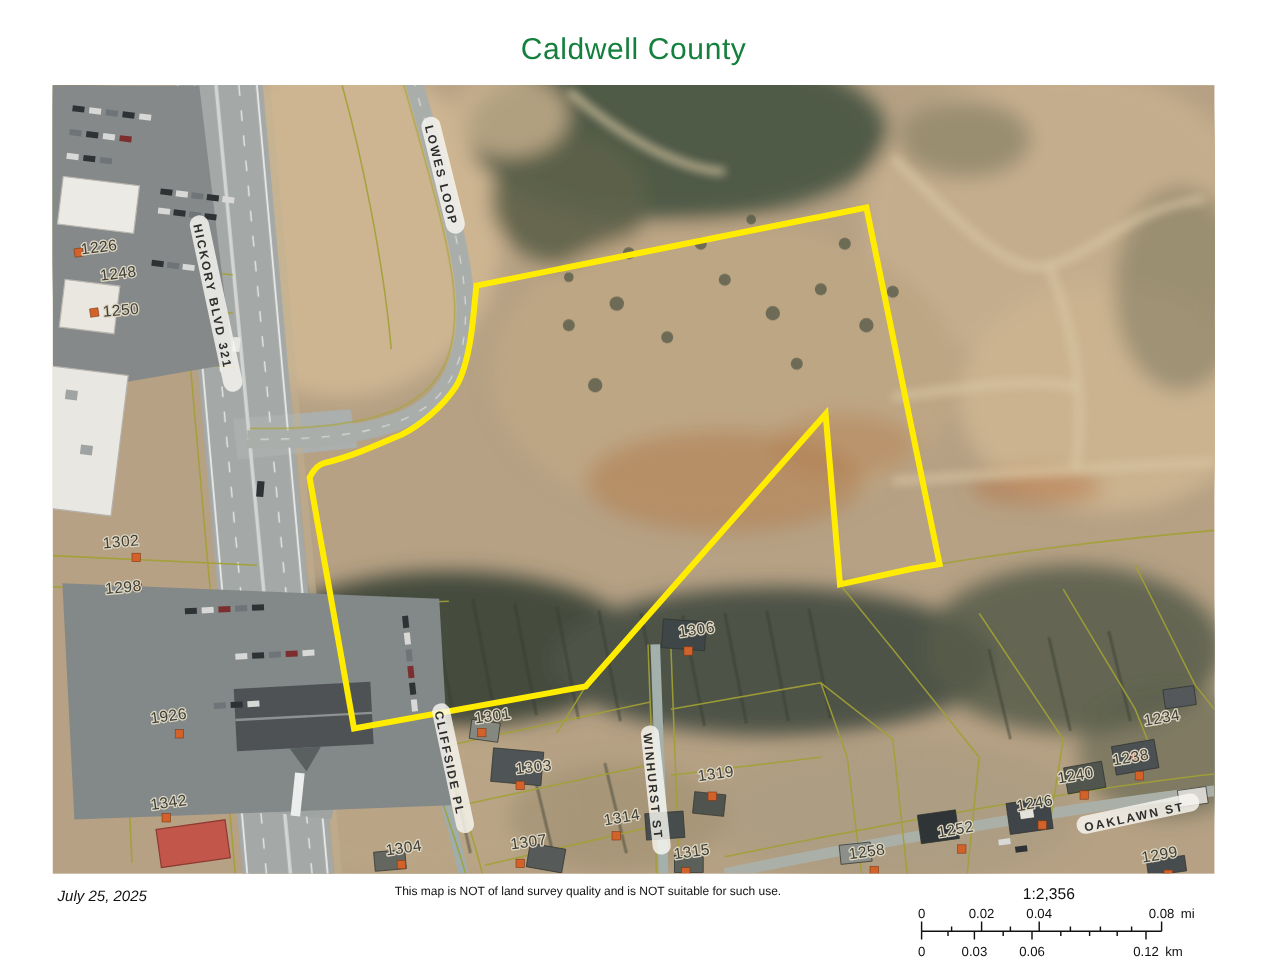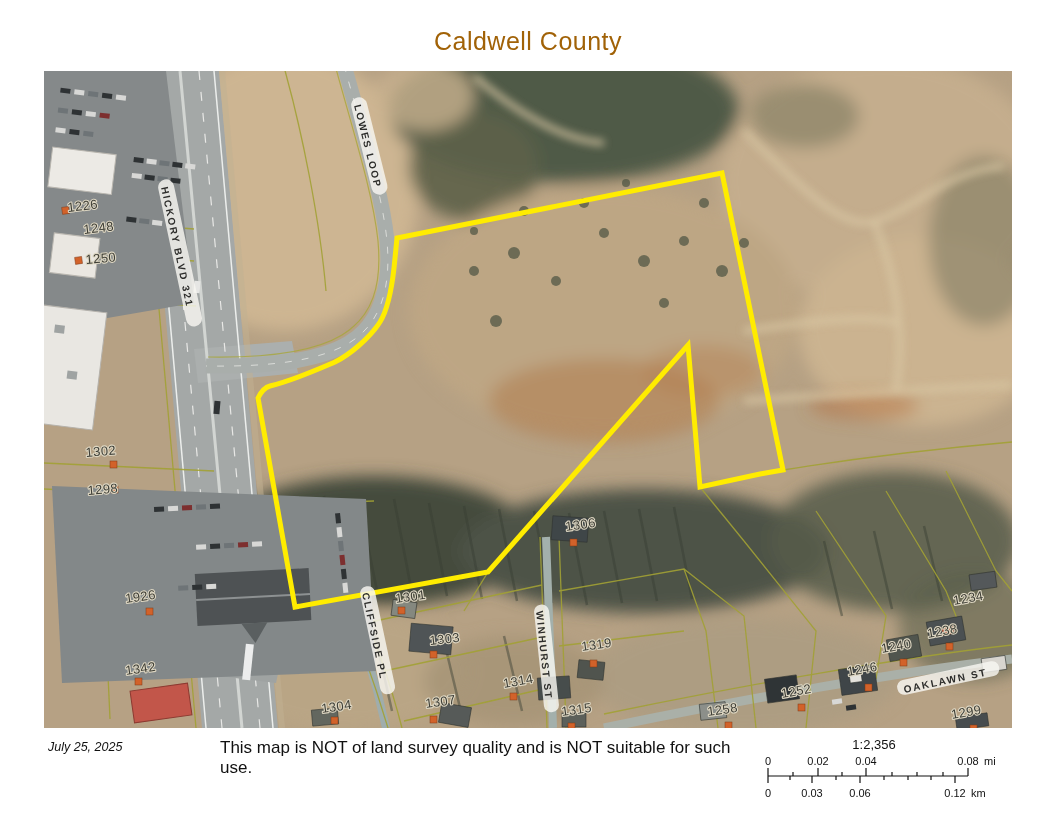--- a/index.html
+++ b/index.html
@@ -1,24 +1,24 @@
 <!DOCTYPE html>
 <html><head>
 <meta charset="utf-8">
 <style>
   html,body{margin:0;padding:0;background:#fff;}
   .page{position:relative;width:1056px;height:816px;background:#ffffff;overflow:hidden;
         font-family:"Liberation Sans",sans-serif;}
   .title{position:absolute;top:27px;left:0;width:1056px;text-align:center;
-         font-size:25px;color:#a16207;letter-spacing:.5px;}
+         font-size:25px;color:#15803d;letter-spacing:.5px;}
   .map{position:absolute;left:44px;top:71px;width:968px;height:657px;overflow:hidden;background:#b6a184;}
   .map svg{display:block;}
   .footer-date{position:absolute;left:48px;top:740px;font-size:12.5px;color:#111;font-style:italic;}
-  .footer-disclaimer{position:absolute;left:220px;top:738px;width:540px;text-align:left;
-                     font-size:17px;color:#111;}
+  .footer-disclaimer{position:absolute;left:220px;top:738px;width:540px;text-align:center;
+                     font-size:10px;color:#111;}
   .scalebar{position:absolute;left:760px;top:735px;}
   .pnum{font-family:"Liberation Sans",sans-serif;font-size:13px;fill:#3f3f37;
         paint-order:stroke;stroke:#ddd6c2;stroke-width:2.2px;stroke-linejoin:round;letter-spacing:.4px;}
   .rlabel{font-family:"Liberation Sans",sans-serif;font-size:10px;font-weight:bold;fill:#2d2d2b;letter-spacing:1.8px;}
   .rband{fill:#f8f7f2;opacity:.82;}
   .sctext{font-family:"Liberation Sans",sans-serif;font-size:11px;fill:#111;}
   .scratio{font-family:"Liberation Sans",sans-serif;font-size:13px;fill:#111;}
 </style>
 </head>
 <body>

